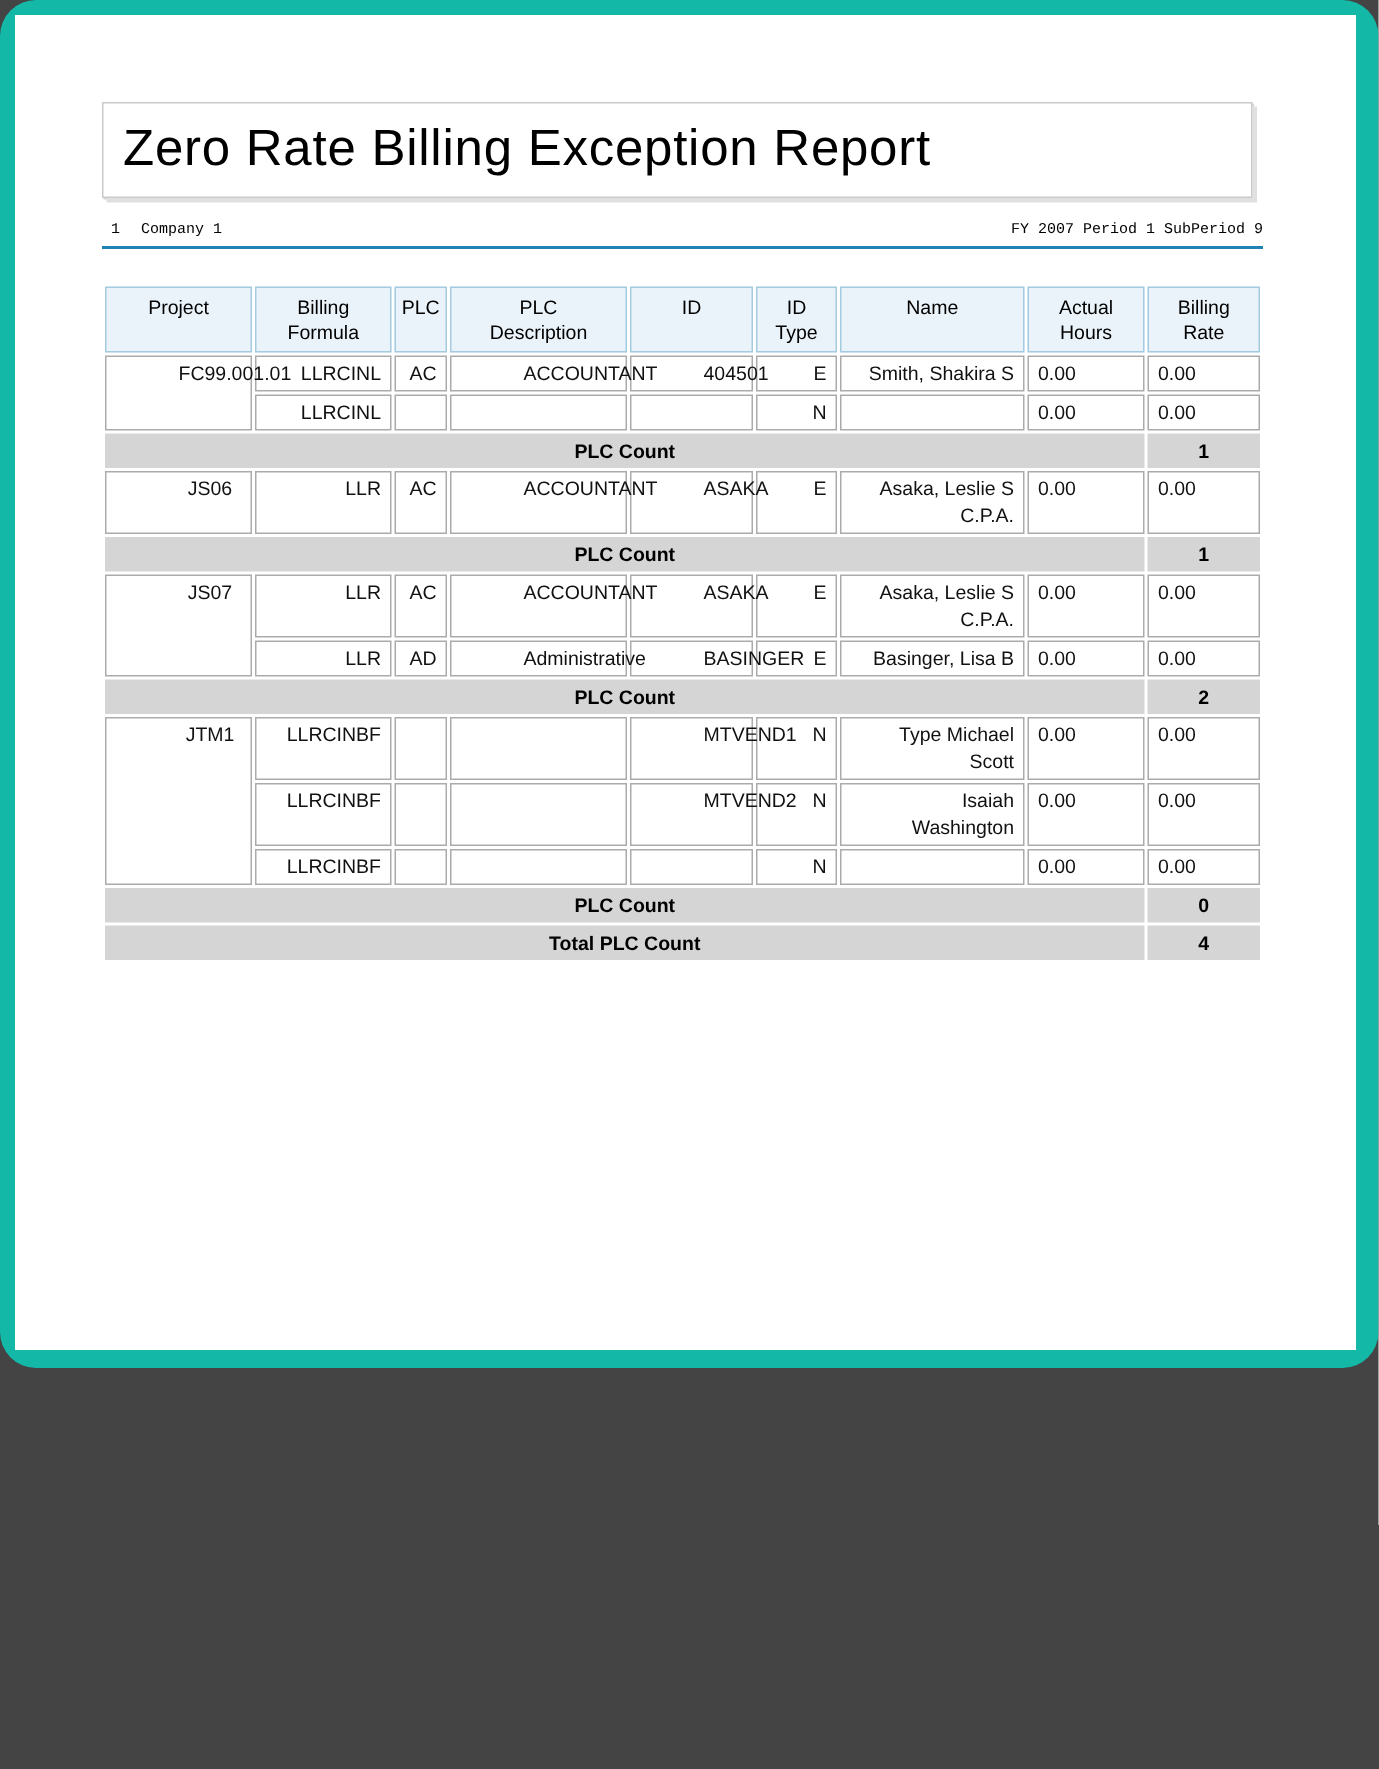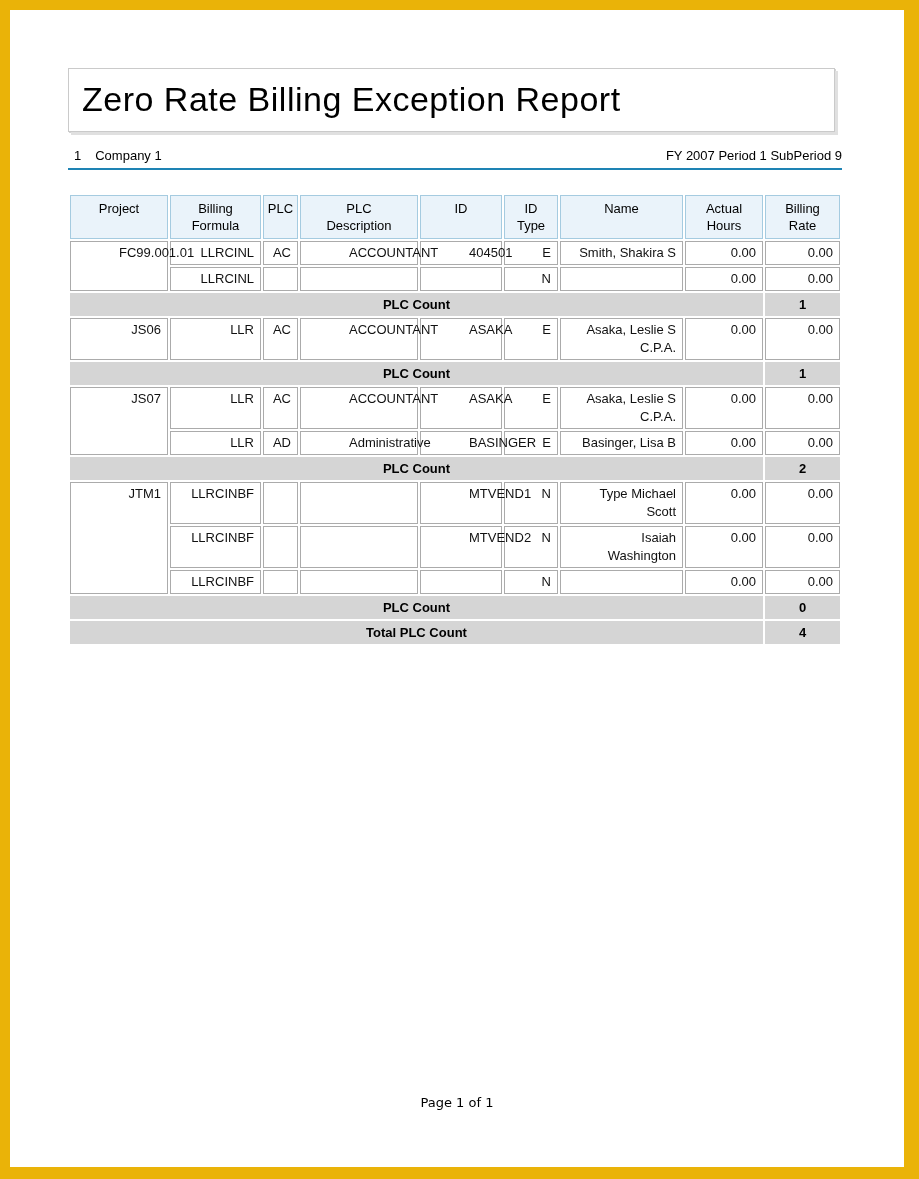--- a/index.html
+++ b/index.html
@@ -5,22 +5,22 @@
   :root {
     --accent: #1e83b4;
     --header-bg: #eaf3fa;
     --header-border: #a5cbe0;
     --data-border: #ababab;
     --subtotal-bg: #d5d5d5;
   }
   * { margin: 0; padding: 0; }
   body { background: #444; font-family: "Liberation Sans", sans-serif; }
   .frame {
-    width: 919px; height: 1179px; box-sizing: border-box;
-    background: #eab308; padding: 10px 15px 12px 10px;
+    width: 919px; height: 912px; box-sizing: border-box;
+    background: #14b8a6; padding: 10px 15px 12px 10px; border-radius: 24px;
   }
   .page {
     width: 100%; height: 100%; background: #fff;
     position: relative; overflow: hidden;
   }
   .content { margin-left: 58px; width: 774px; }
   .title-box {
     box-sizing: border-box; width: 767px; margin-top: 58px;
     background: #fff; border: 1px solid #cacaca;
     box-shadow: 3px 3px 0 #e0e0e0, 1px 1px 0 #d4d4d4;
@@ -28,42 +28,42 @@
   }
   .title-box h1 {
     font-size: 34px; font-weight: normal; line-height: 38px;
     color: #000; font-family: "Liberation Sans", sans-serif;
     white-space: nowrap; letter-spacing: 0.5px;
   }
   .company-row {
     display: flex; justify-content: space-between; align-items: flex-end;
     margin-top: 16px; padding: 0 0 5px 6px;
     border-bottom: 2px solid var(--accent);
-    font-family: Liberation Sans, sans-serif; font-size: 13px; color: #000;
+    font-family: Liberation Mono, monospace; font-size: 10px; color: #000;
   }
   .company-num { display: inline-block; margin-right: 14px; }
   table.report {
     margin-top: 23px; width: 774px; table-layout: fixed;
     border-collapse: separate; border-spacing: 2px;
     font-family: "Liberation Sans", sans-serif; font-size: 13px; color: #111;
   }
   th {
     box-sizing: border-box; background: var(--header-bg);
     border: 1px solid var(--header-border);
     font-weight: normal; text-align: center; vertical-align: top;
     padding: 4px 3px; line-height: 17px; white-space: pre-line; color: #000; margin-top: 48px;
   }
   td.data {
     box-sizing: border-box; background: #fff;
     border: 1px solid var(--data-border);
     vertical-align: top; padding: 2px 6px; line-height: 18px;
   }
-  td.c-left { text-align: right; padding-left: 48px; }
+  td.c-left { text-align: center; padding-left: 48px; }
   td.c-center { text-align: right; }
-  td.c-right { text-align: right; }
+  td.c-right { text-align: left; }
   td.c-name { text-align: right; white-space: pre-line; }
   td.sub {
     box-sizing: border-box; background: var(--subtotal-bg);
     border: none; font-weight: bold; text-align: center;
     padding: 3px 8px; line-height: 17px; color: #000;
   }
   .footer {
     position: absolute; left: 0; right: 0; top: 1085px;
     text-align: center; font-family: "DejaVu Sans", sans-serif;
     font-size: 13px; color: #000;

